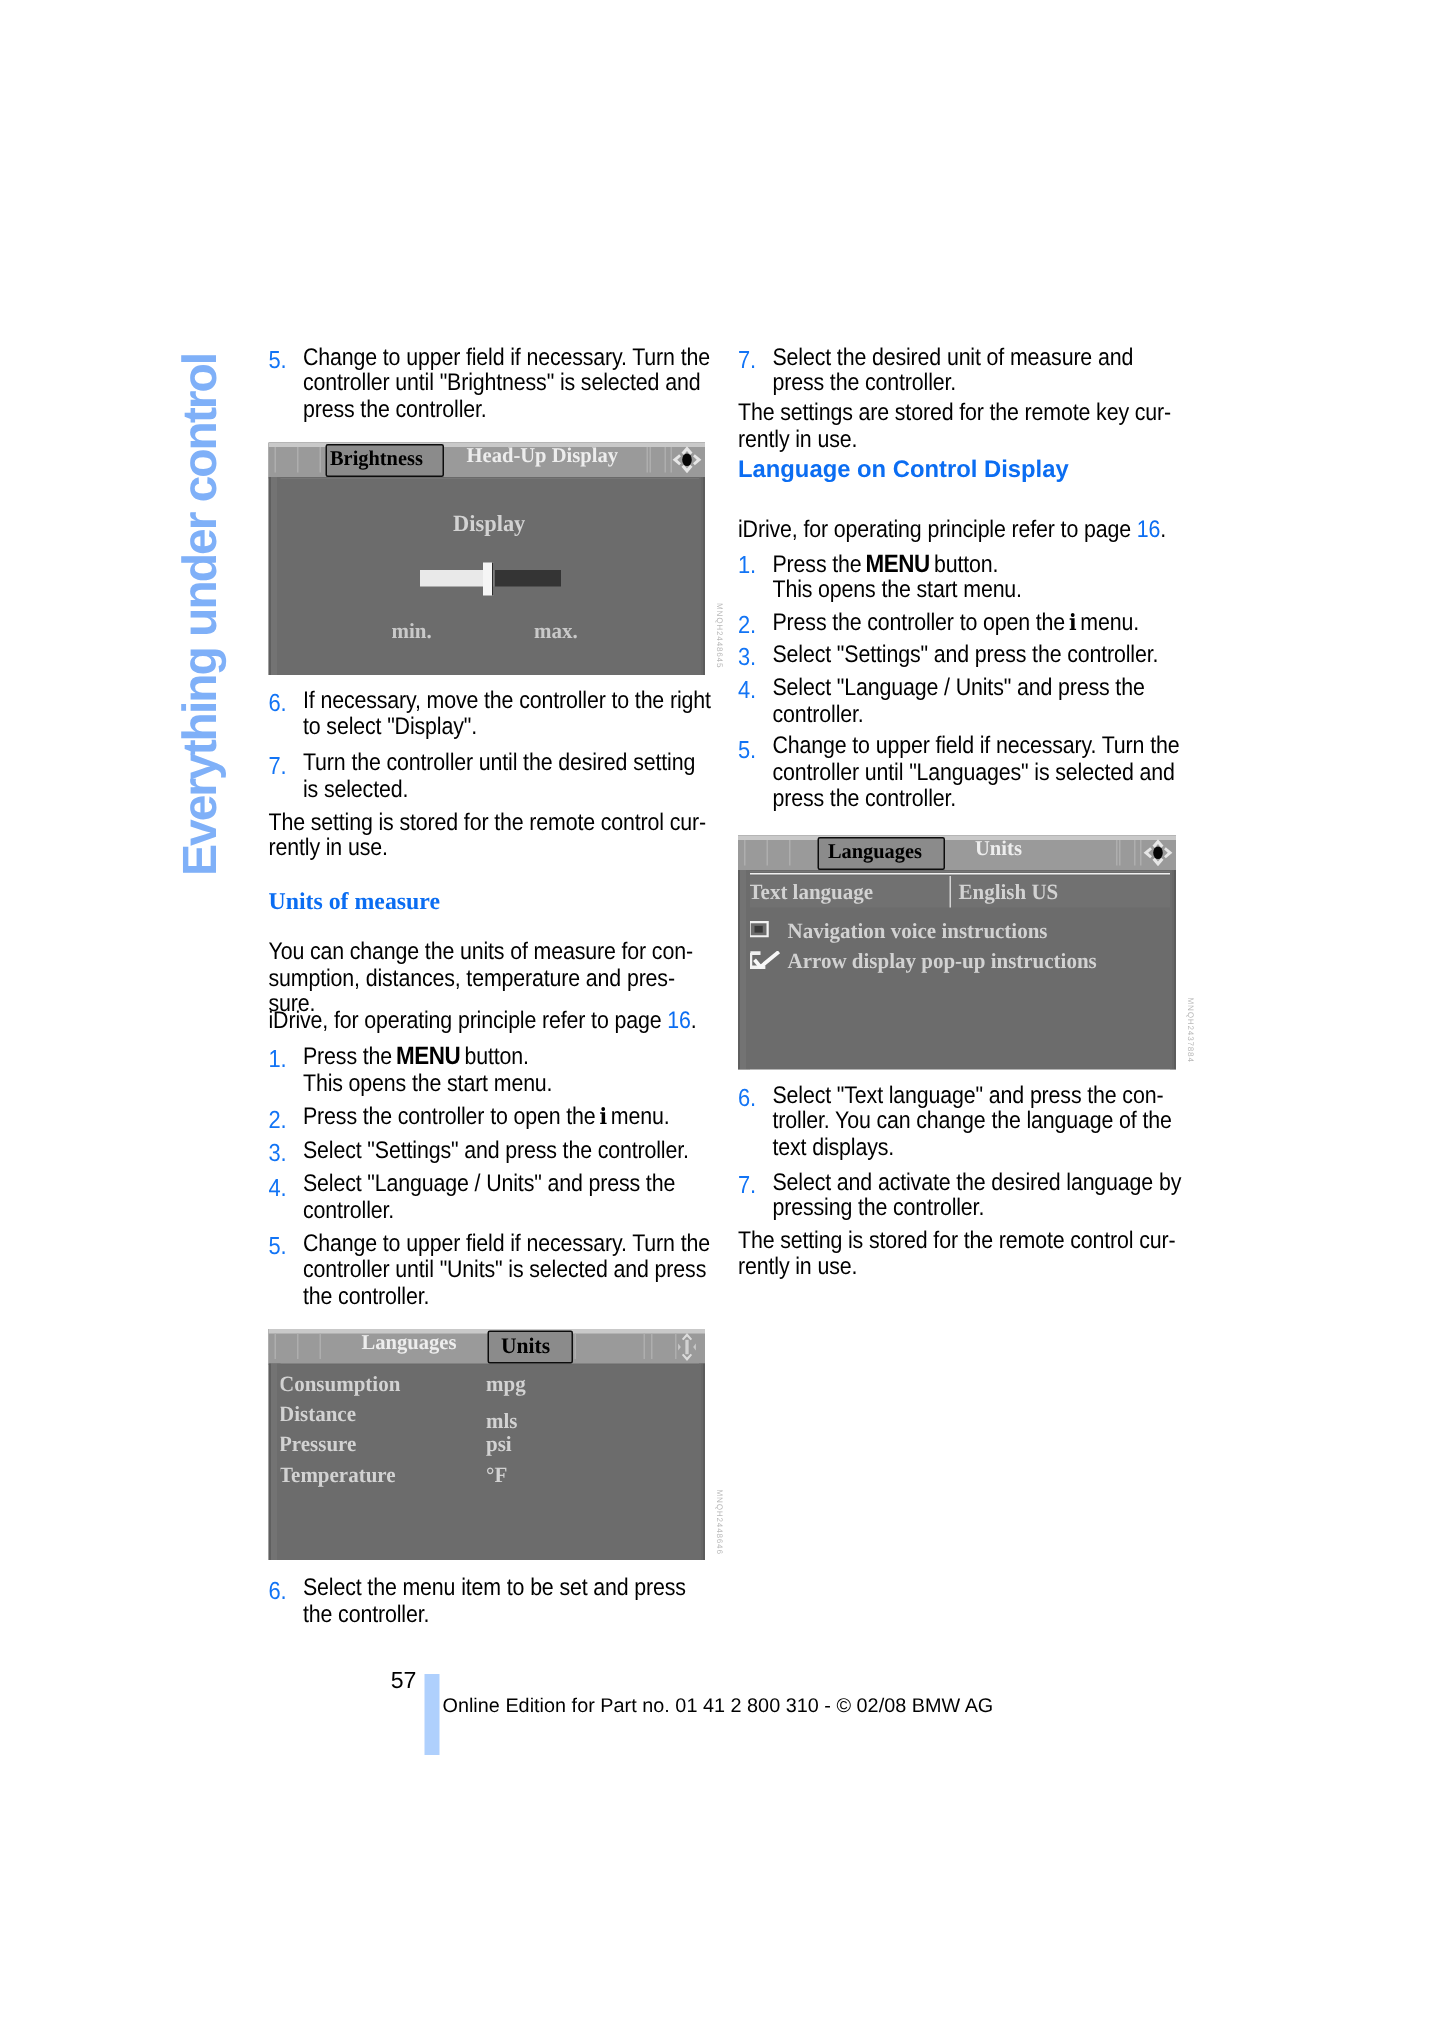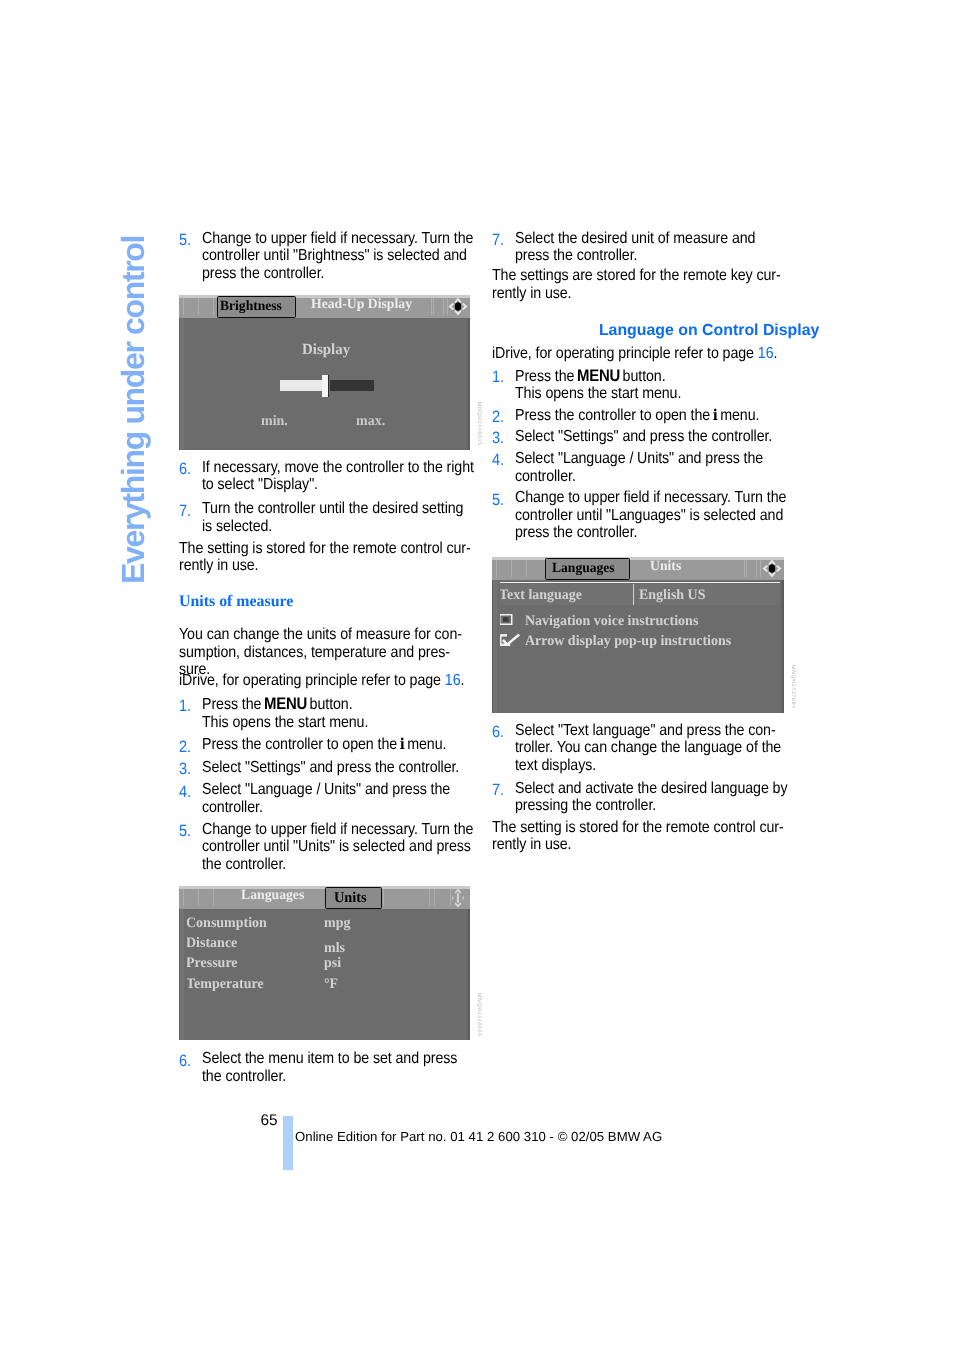--- a/index.html
+++ b/index.html
@@ -169,21 +169,21 @@
       </div>
     </div>
 
     <div class="blk para" style="top:39.2px;">
       <div class="txt">
         <div class="ln">The settings are stored for the remote key cur-</div>
         <div class="ln">rently in use.</div>
       </div>
     </div>
 
-    <div class="blk h2" style="top:94px;text-align:right;">
+    <div class="blk h2" style="top:77px;">
       <div class="txth">Language on Control Display</div>
     </div>
 
     <div class="blk para" style="top:116.7px;">
       <div class="txt"><span>iDrive, for operating principle refer to page </span><span class="lnk">16</span><span>.</span></div>
     </div>
 
     <div class="blk step" style="top:138.5px;">
       <span class="num">1.</span>
       <div class="txt">
@@ -340,16 +340,16 @@
     <svg style="position:absolute;left:7.2px;top:76.8px;" width="21.5" height="12.2" viewBox="0 0 43 24">
       <path d="M2.5 2.5 L2.5 21.5 L22.5 21.5" fill="none" stroke="#f2f2f2" stroke-width="5"></path>
       <path d="M2.5 2.5 L16 2.5" fill="none" stroke="#f2f2f2" stroke-width="5"></path>
       <path d="M8 11.5 L16 21 L40.5 0.8" fill="none" stroke="#f7f7f7" stroke-width="5"></path>
     </svg>
     <div class="ftxt" style="left:32.6px;top:75.5px;">Arrow display pop-up instructions</div>
   </div>
   <div class="code" style="left:795.5px;top:665px;">MNQH2437884</div>
 
   <div class="foot-bar" style="left:283px;top:1115.7px;width:9.8px;height:54px;"></div>
-  <div class="page-num" style="left:260.5px;top:1111.8px;">65</div>
-  <div class="foot-note" style="left:295px;top:1128.5px;">Online Edition for Part no. 01 41 2 600 310 - © 02/05 BMW AG</div>
+  <div class="page-num" style="left:260.5px;top:1111.8px;">57</div>
+  <div class="foot-note" style="left:295px;top:1128.5px;">Online Edition for Part no. 01 41 2 800 310 - © 02/08 BMW AG</div>
 
 </div>
 
 </body></html>

